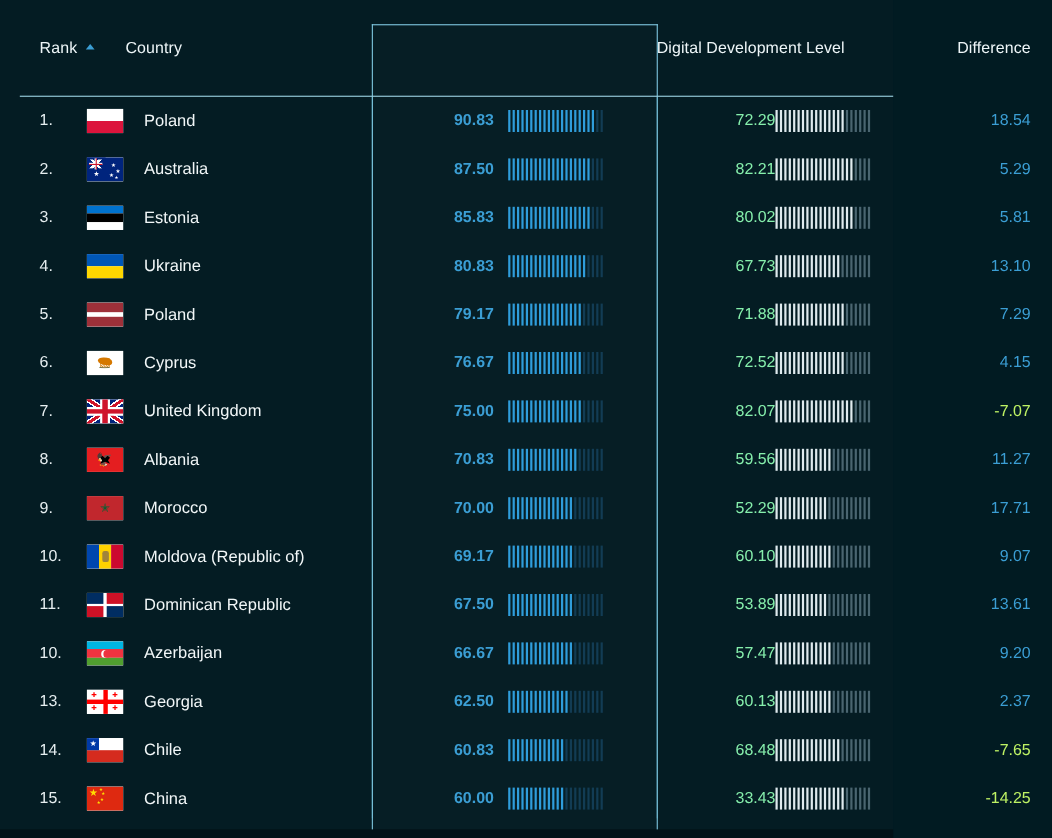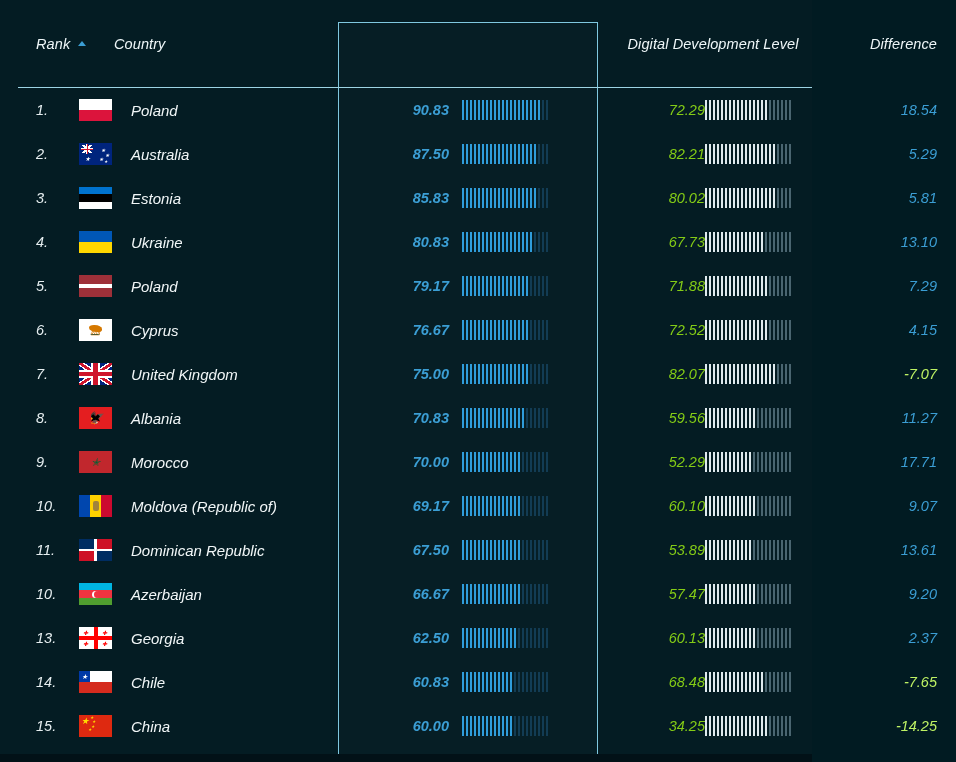--- a/index.html
+++ b/index.html
@@ -6,21 +6,20 @@
   html, body {
     width: 956px; height: 762px;
     background: #011b22;
     font-family: "Liberation Sans", sans-serif;
     overflow: hidden;
   }
   .page {
     position: relative;
     width: 812px; height: 762px;
     background: #041c23;
-    font-style: italic;
   }
   
   .col-highlight {
     position: absolute;
     left: 338px; top: 22px;
     width: 260px; height: 740px;
     border: 1px solid #7fc8e0;
     border-bottom: none;
     background: rgba(255,255,255,0.012);
     pointer-events: none;
@@ -53,21 +52,21 @@
     top: 44px;
     transform: translateY(-50%);
     color: #eef6f8;
     font-size: 14.5px;
     letter-spacing: .1px;
     white-space: nowrap;
   }
   .th-rank   { left: 36px; }
   .th-country{ left: 114px; }
   .th-ncsi   { left: 338px; width: 260px; text-align: center; }
-  .th-ddl    { left: 597px; width: 232px; text-align: center; }
+  .th-ddl    { left: 597px; width: 232px; }
   .th-diff   { left: 829px; width: 108px; text-align: right; }
   .sort-arrow {
     display: inline-block;
     margin-left: 8px;
     width: 0; height: 0;
     border-left: 4.5px solid transparent;
     border-right: 4.5px solid transparent;
     border-bottom: 5.5px solid #3b9ed4;
     vertical-align: 3px;
   }
@@ -78,21 +77,21 @@
     position: relative;
     height: 44px;
     display: block;
   }
   .cell { position: absolute; top: 50%; transform: translateY(-50%); white-space: nowrap; }
   .c-rank    { left: 36px; color: #e6eef0; font-size: 14.5px; }
   .c-flag    { left: 79px; width: 33px; height: 22px; }
   .c-country { left: 131px; color: #f2f7f8; font-size: 15px; }
   .c-ncsi-val{ left: 338px; width: 111px; text-align: right; color: #3b9ed4; font-size: 14.5px; font-weight: bold; }
   .c-ncsi-bar{ left: 462px; }
-  .c-ddl-val { left: 597px; width: 108px; text-align: right; color: #84cc16; font-size: 14.5px; }
+  .c-ddl-val { left: 597px; width: 108px; text-align: right; color: #86efac; font-size: 14.5px; }
   .c-ddl-bar { left: 705px; }
   .c-diff    { left: 800px; width: 137px; text-align: right; font-size: 14.5px; }
   .diff-pos { color: #3b9ed4; }
   .diff-neg { color: #bef264; }
 
   
   .bar { display: flex; gap: 2px; align-items: center; height: 20px; }
   .bar i { display: block; width: 2px; height: 20px; border-radius: 0; }
   .bar.blue i.on  { background: #2f9ddb; }
   .bar.blue i.off { background: #123c54; }
@@ -1109,21 +1108,21 @@
             <i class="off"></i>
             <i class="off"></i>
             <i class="off"></i>
             <i class="off"></i>
             <i class="off"></i>
             <i class="off"></i>
             <i class="off"></i>
             <i class="off"></i>
           </span>
         </span>
-    <span class="cell c-ddl-val">34.25</span>
+    <span class="cell c-ddl-val">33.43</span>
     <span class="cell c-ddl-bar">
           <span class="bar grey">
             <i class="on"></i>
             <i class="on"></i>
             <i class="on"></i>
             <i class="on"></i>
             <i class="on"></i>
             <i class="on"></i>
             <i class="on"></i>
             <i class="on"></i>

